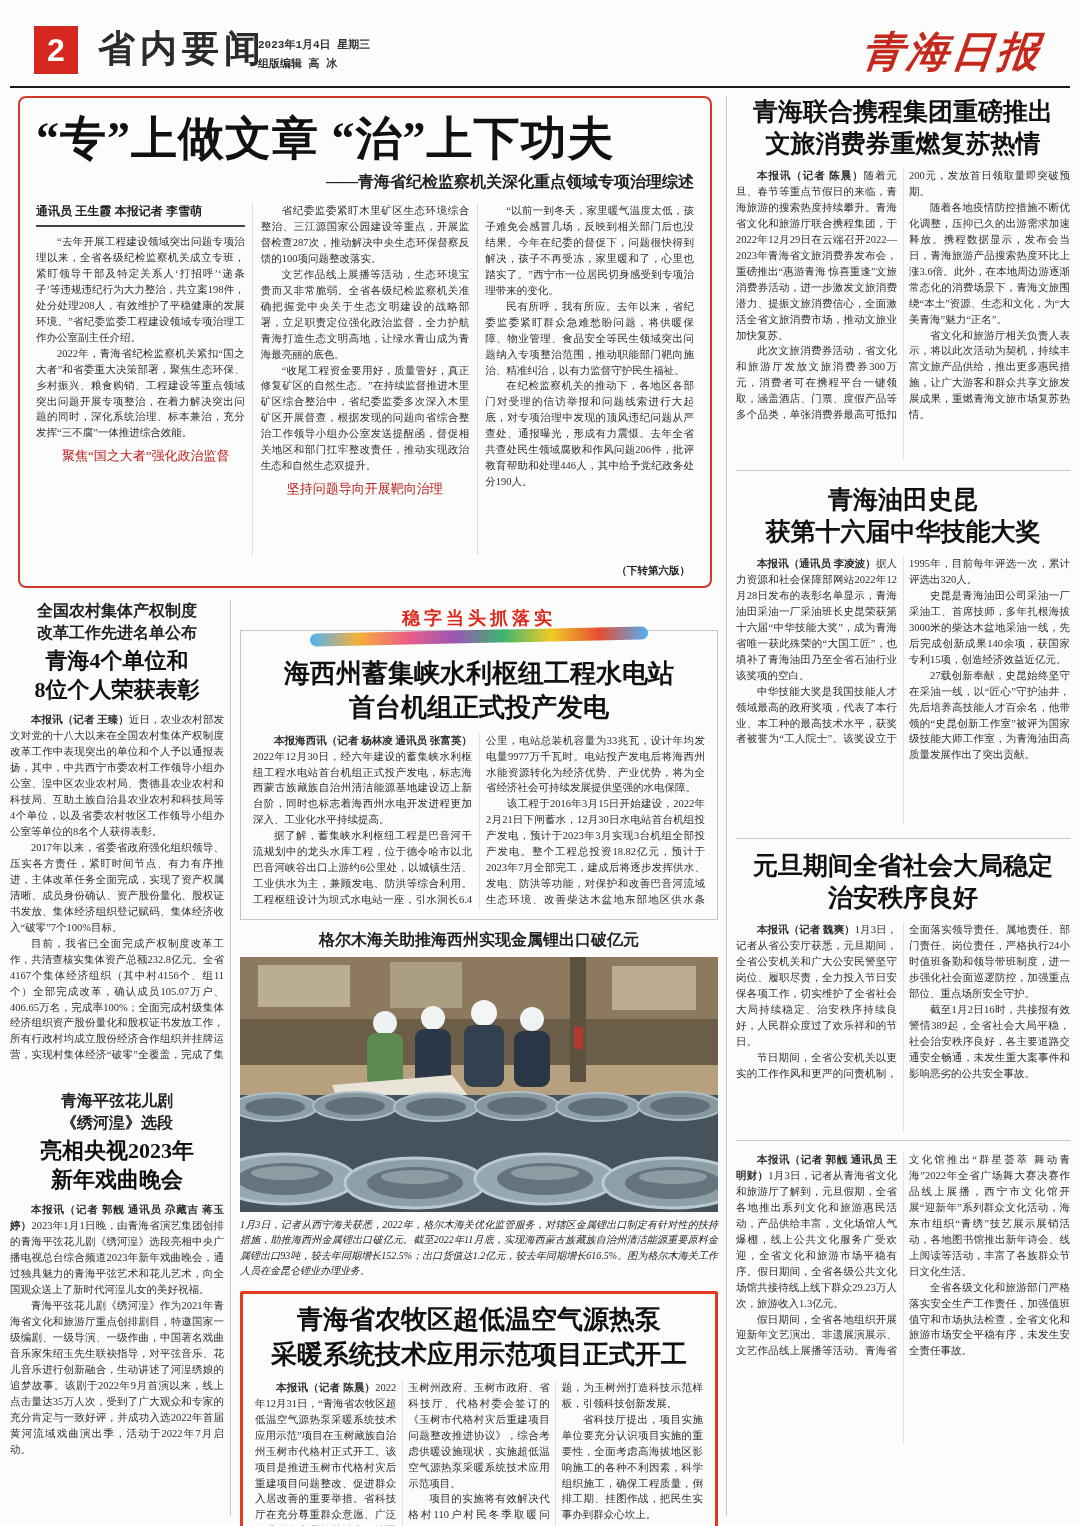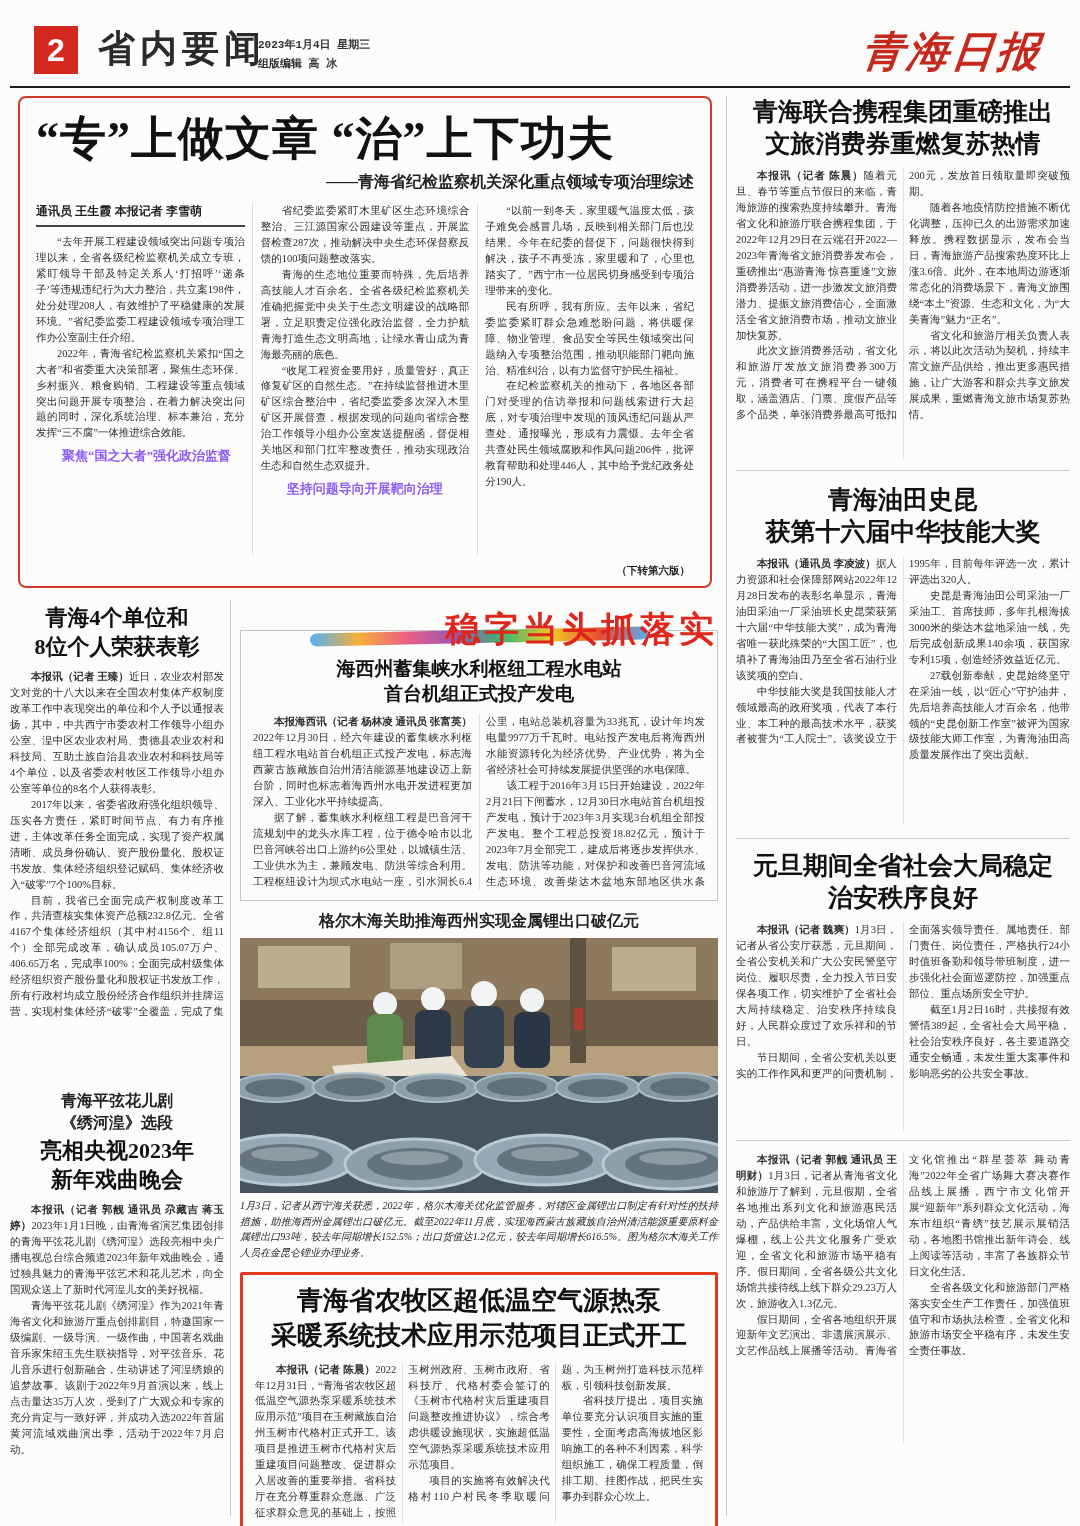--- a/index.html
+++ b/index.html
@@ -13,21 +13,21 @@
   .section{position:absolute;left:68px;top:2px;font-family:"Liberation Sans",sans-serif;
            font-weight:bold;font-size:37px;letter-spacing:5px;color:#2b2b2b;}
   .dateblk{position:absolute;left:228px;top:14px;font-family:Liberation Mono, monospace;
            font-size:11px;font-weight:bold;color:#333;line-height:1.7;}
   .masthead{position:absolute;right:8px;top:2px;color:#c5281c;font-size:42px;font-weight:bold;
             font-style:italic;letter-spacing:3px;transform:skewX(-6deg);}
   .hdr-rule{position:absolute;left:10px;right:10px;top:86px;height:2px;background:#1c1c1c;}
   
   p.body{margin:0;text-indent:2em;font-size:10.5px;line-height:1.52;text-align:justify;color:#2e2e2e;}
   p.body b{font-weight:bold;}
-  .subhead{font-weight:bold;font-size:13px;margin:6px 0;text-indent:2em;color:#8b5cf6;break-inside:avoid;}
+  .subhead{font-weight:normal;font-size:13px;margin:6px 0;text-indent:2em;color:#b91c1c;break-inside:avoid;}
   
   .main-box{position:absolute;left:18px;top:96px;width:694px;height:492px;border:2px solid #cf3a2c;
             border-radius:8px;padding:6px 16px;box-sizing:border-box;}
   .main-title{font-size:46px;font-weight:bold;text-align:left;letter-spacing:1px;margin:4px 0 2px;color:#111;}
   .main-sub{font-size:16px;font-weight:bold;text-align:right;margin:2px 0 10px;color:#222;}
   .main-byline{font-family:"Liberation Sans",sans-serif;font-weight:bold;font-size:12px;
                border-bottom:2px solid #444;padding-bottom:5px;margin-bottom:7px;break-inside:avoid;}
   .cols3{column-count:3;column-gap:16px;column-rule:1px solid #dcdcdc;height:352px;overflow:hidden;}
   .jump{position:absolute;right:20px;bottom:8px;font-size:10.5px;font-weight:bold;}
   
@@ -42,23 +42,23 @@
   .kicker{font-family:"Liberation Sans",sans-serif;font-weight:bold;font-size:16px;text-align:center;
           line-height:1.35;color:#222;}
   .lt-title{font-size:22px;font-weight:bold;text-align:center;line-height:1.3;color:#111;margin:4px 0 8px;}
   .col1{overflow:hidden;}
   
   .ct{position:absolute;left:240px;top:606px;width:478px;}
   .banner{position:relative;height:42px;text-align:center;z-index:3;}
   .banner-stroke{position:absolute;left:70px;right:70px;top:24px;height:13px;border-radius:8px;
           background:linear-gradient(90deg,#3fa9f5,#f5a623,#e94e77,#8e44ad,#27ae60,#f1c40f,#e23a1f,#3fa9f5);
           transform:skewY(-1.2deg);opacity:.9;}
-  .banner-text{position:relative;font-size:35px;font-weight:bold;color:#e0261c;letter-spacing:4px;text-align:right;}
+  .banner-text{position:relative;font-size:18px;font-weight:bold;color:#e0261c;letter-spacing:4px;}
   .ct-art{border:1px solid #c5c5c5;margin-top:-18px;padding:26px 12px 10px;}
-  .ct-title{font-size:19px;font-weight:bold;text-align:center;line-height:1.3;color:#111;margin-bottom:8px;}
+  .ct-title{font-size:26px;font-weight:bold;text-align:center;line-height:1.3;color:#111;margin-bottom:8px;}
   .photo-head{font-family:"Liberation Sans",sans-serif;font-size:16px;font-weight:bold;text-align:center;margin:10px 0 6px;}
   .photo{width:478px;height:255px;display:block;background:#b6a07d;}
   .caption{font-size:10px;font-style:italic;line-height:1.55;text-align:justify;margin-top:5px;color:#222;}
   .credit{font-size:10.5px;font-weight:bold;text-align:right;margin-top:2px;}
   .bottom-box{border:3px solid #e23a1f;border-radius:2px;margin-top:12px;padding:8px 12px 10px;}
   .bt-title{font-size:26px;font-weight:bold;text-align:center;line-height:1.35;color:#111;margin-bottom:8px;}
   .cols3s{column-count:3;column-gap:12px;column-rule:1px solid #e2e2e2;height:162px;overflow:hidden;}
 </style>
 </head>
 <body>
@@ -78,21 +78,21 @@
 
   <div class="main-box">
     <div class="main-title">“专”上做文章 “治”上下功夫</div>
     <div class="main-sub">——青海省纪检监察机关深化重点领域专项治理综述</div>
     <div class="cols3">
       <div class="main-byline">通讯员 王生霞 本报记者 李雪萌</div>
       <p class="body">“去年开展工程建设领域突出问题专项治理以来，全省各级纪检监察机关成立专班，紧盯领导干部及特定关系人‘打招呼’‘递条子’等违规违纪行为大力整治，共立案198件，处分处理208人，有效维护了平稳健康的发展环境。”省纪委监委工程建设领域专项治理工作办公室副主任介绍。</p>
       <p class="body">2022年，青海省纪检监察机关紧扣“国之大者”和省委重大决策部署，聚焦生态环保、乡村振兴、粮食购销、工程建设等重点领域突出问题开展专项整治，在着力解决突出问题的同时，深化系统治理、标本兼治，充分发挥“三不腐”一体推进综合效能。</p>
       <div class="subhead">聚焦“国之大者”强化政治监督</div>
       <p class="body">省纪委监委紧盯木里矿区生态环境综合整治、三江源国家公园建设等重点，开展监督检查287次，推动解决中央生态环保督察反馈的100项问题整改落实。</p>
-      <p class="body">青海的生态地位重要而特殊，先后培养高技能人才百余名。全省各级纪检监察机关准确把握党中央关于生态文明建设的战略部署，立足职责定位强化政治监督，全力护航青海打造生态文明高地，让绿水青山成为青海最亮丽的底色。</p>
+      <p class="body">文艺作品线上展播等活动，生态环境宝贵而又非常脆弱。全省各级纪检监察机关准确把握党中央关于生态文明建设的战略部署，立足职责定位强化政治监督，全力护航青海打造生态文明高地，让绿水青山成为青海最亮丽的底色。</p>
       <p class="body">“收尾工程资金要用好，质量管好，真正修复矿区的自然生态。”在持续监督推进木里矿区综合整治中，省纪委监委多次深入木里矿区开展督查，根据发现的问题向省综合整治工作领导小组办公室发送提醒函，督促相关地区和部门扛牢整改责任，推动实现政治生态和自然生态双提升。</p>
       <div class="subhead">坚持问题导向开展靶向治理</div>
       <p class="body">“以前一到冬天，家里暖气温度太低，孩子难免会感冒几场，反映到相关部门后也没结果。今年在纪委的督促下，问题很快得到解决，孩子不再受冻，家里暖和了，心里也踏实了。”西宁市一位居民切身感受到专项治理带来的变化。</p>
       <p class="body">民有所呼，我有所应。去年以来，省纪委监委紧盯群众急难愁盼问题，将供暖保障、物业管理、食品安全等民生领域突出问题纳入专项整治范围，推动职能部门靶向施治、精准纠治，以有力监督守护民生福祉。</p>
       <p class="body">在纪检监察机关的推动下，各地区各部门对受理的信访举报和问题线索进行大起底，对专项治理中发现的顶风违纪问题从严查处、通报曝光，形成有力震慑。去年全省共查处民生领域腐败和作风问题206件，批评教育帮助和处理446人，其中给予党纪政务处分190人。</p>
     </div>
     <div class="jump">（下转第六版）</div>
   </div>
 
   <div class="vline" style="left:726px;top:96px;height:1420px;"></div>
@@ -141,20 +141,24 @@
 
   <div class="rt" style="top:1152px;">
     <div class="cols2" style="height:292px;">
       <p class="body"><b>本报讯（记者 郭靓 通讯员 王明财）</b><span>1月3日，记者从青海省文化和旅游厅了解到，元旦假期，全省各地推出系列文化和旅游惠民活动，产品供给丰富，文化场馆人气爆棚，线上公共文化服务广受欢迎，全省文化和旅游市场平稳有序。假日期间，全省各级公共文化场馆共接待线上线下群众29.23万人次，旅游收入1.3亿元。</span></p>
       <p class="body">假日期间，全省各地组织开展迎新年文艺演出、非遗展演展示、文艺作品线上展播等活动。青海省文化馆推出“群星荟萃 舞动青海”2022年全省广场舞大赛决赛作品线上展播，西宁市文化馆开展“迎新年”系列群众文化活动，海东市组织“青绣”技艺展示展销活动，各地图书馆推出新年诗会、线上阅读等活动，丰富了各族群众节日文化生活。</p>
       <p class="body">全省各级文化和旅游部门严格落实安全生产工作责任，加强值班值守和市场执法检查，全省文化和旅游市场安全平稳有序，未发生安全责任事故。</p>
     </div>
   </div>
 
   <div class="lt" style="top:600px;">
+    <div class="kicker">
+      <div>全国农村集体产权制度</div>
+      <div>改革工作先进名单公布</div>
+    </div>
     <div class="lt-title">
       <div>青海4个单位和</div>
       <div>8位个人荣获表彰</div>
     </div>
     <div class="col1" style="height:348px;">
       <p class="body"><b>本报讯（记者 王臻）</b><span>近日，农业农村部发文对党的十八大以来在全国农村集体产权制度改革工作中表现突出的单位和个人予以通报表扬，其中，中共西宁市委农村工作领导小组办公室、湟中区农业农村局、贵德县农业农村和科技局、互助土族自治县农业农村和科技局等4个单位，以及省委农村牧区工作领导小组办公室等单位的8名个人获得表彰。</span></p>
       <p class="body">2017年以来，省委省政府强化组织领导、压实各方责任，紧盯时间节点、有力有序推进，主体改革任务全面完成，实现了资产权属清晰、成员身份确认、资产股份量化、股权证书发放、集体经济组织登记赋码、集体经济收入“破零”7个100%目标。</p>
       <p class="body">目前，我省已全面完成产权制度改革工作，共清查核实集体资产总额232.8亿元。全省4167个集体经济组织（其中村4156个、组11个）全部完成改革，确认成员105.07万户、406.65万名，完成率100%；全面完成村级集体经济组织资产股份量化和股权证书发放工作，所有行政村均成立股份经济合作组织并挂牌运营，实现村集体经济“破零”全覆盖，完成了集体经济从无到有的历史性跨越。</p>
     </div>
   </div>

